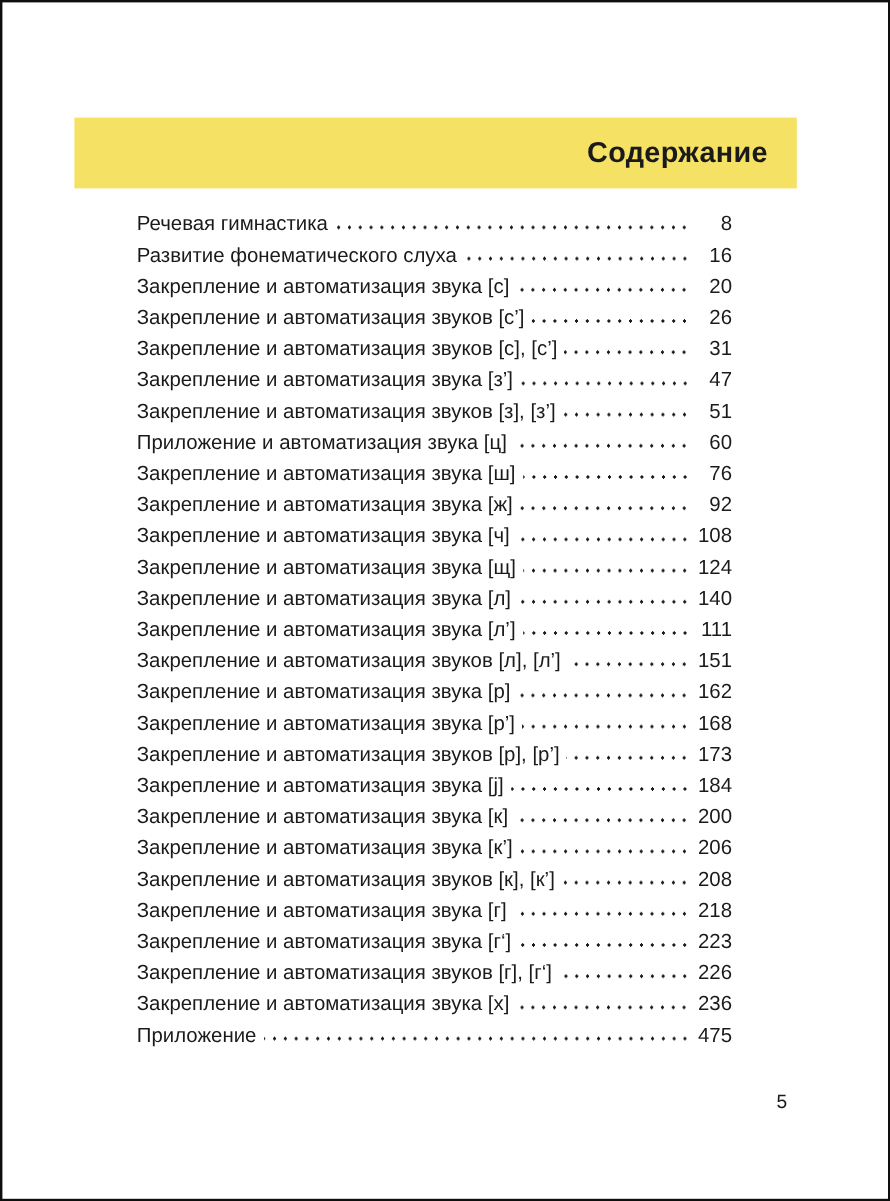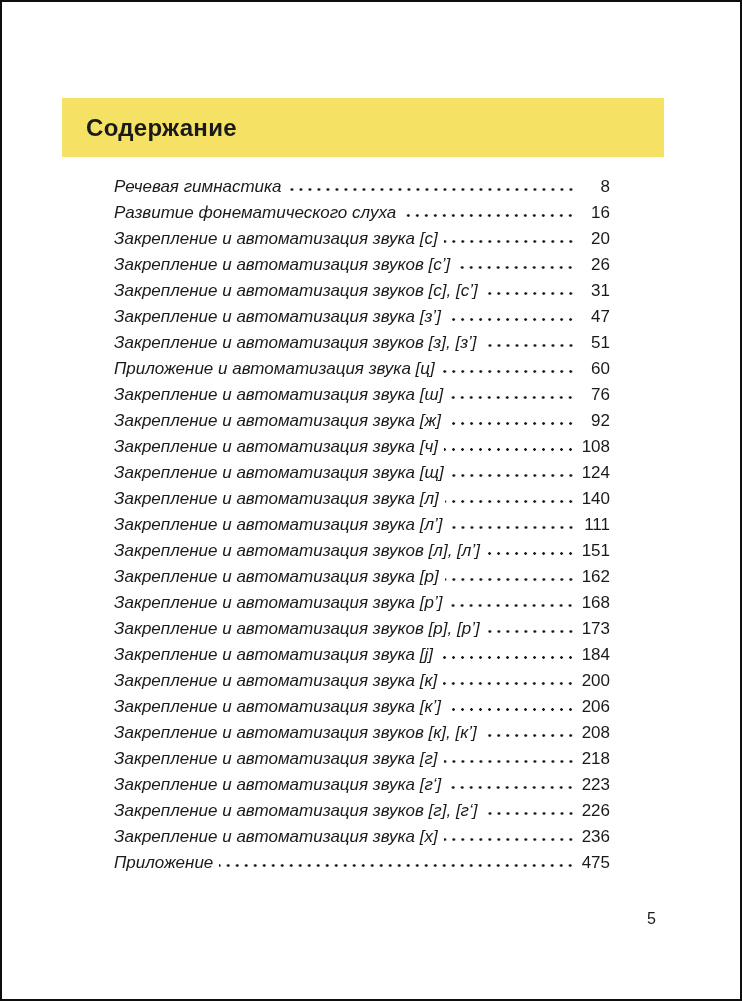--- a/index.html
+++ b/index.html
@@ -21,20 +21,21 @@
     overflow: hidden;
   }
   .header-band {
     position: absolute;
     left: 60px;
     top: 96px;
     width: 602px;
     height: 59px;
     display: flex;
     align-items: center;
+    justify-content: flex-end;
     padding-right: 24px;
     box-sizing: border-box;
     padding-left: 24px;
   }
   .header-title {
     font-size: 24px;
     font-weight: bold;
     color: #1a1a1a;
     letter-spacing: 0.3px;
   }
@@ -47,21 +48,20 @@
   .toc-row {
     display: flex;
     align-items: baseline;
     height: 26px;
     font-size: 17px;
     line-height: 26px;
     color: #1a1a1a;
   }
   .toc-label {
     white-space: nowrap;
-    font-style: italic;
   }
   .toc-dots {
     flex: 1;
     height: 5px;
     margin: 0 3px 0 6px;
     background-image: radial-gradient(circle, #1a1a1a 1.25px, rgba(0,0,0,0) 1.5px);
     background-size: 9px 5px;
     background-repeat: repeat-x;
     background-position: right bottom;
   }

